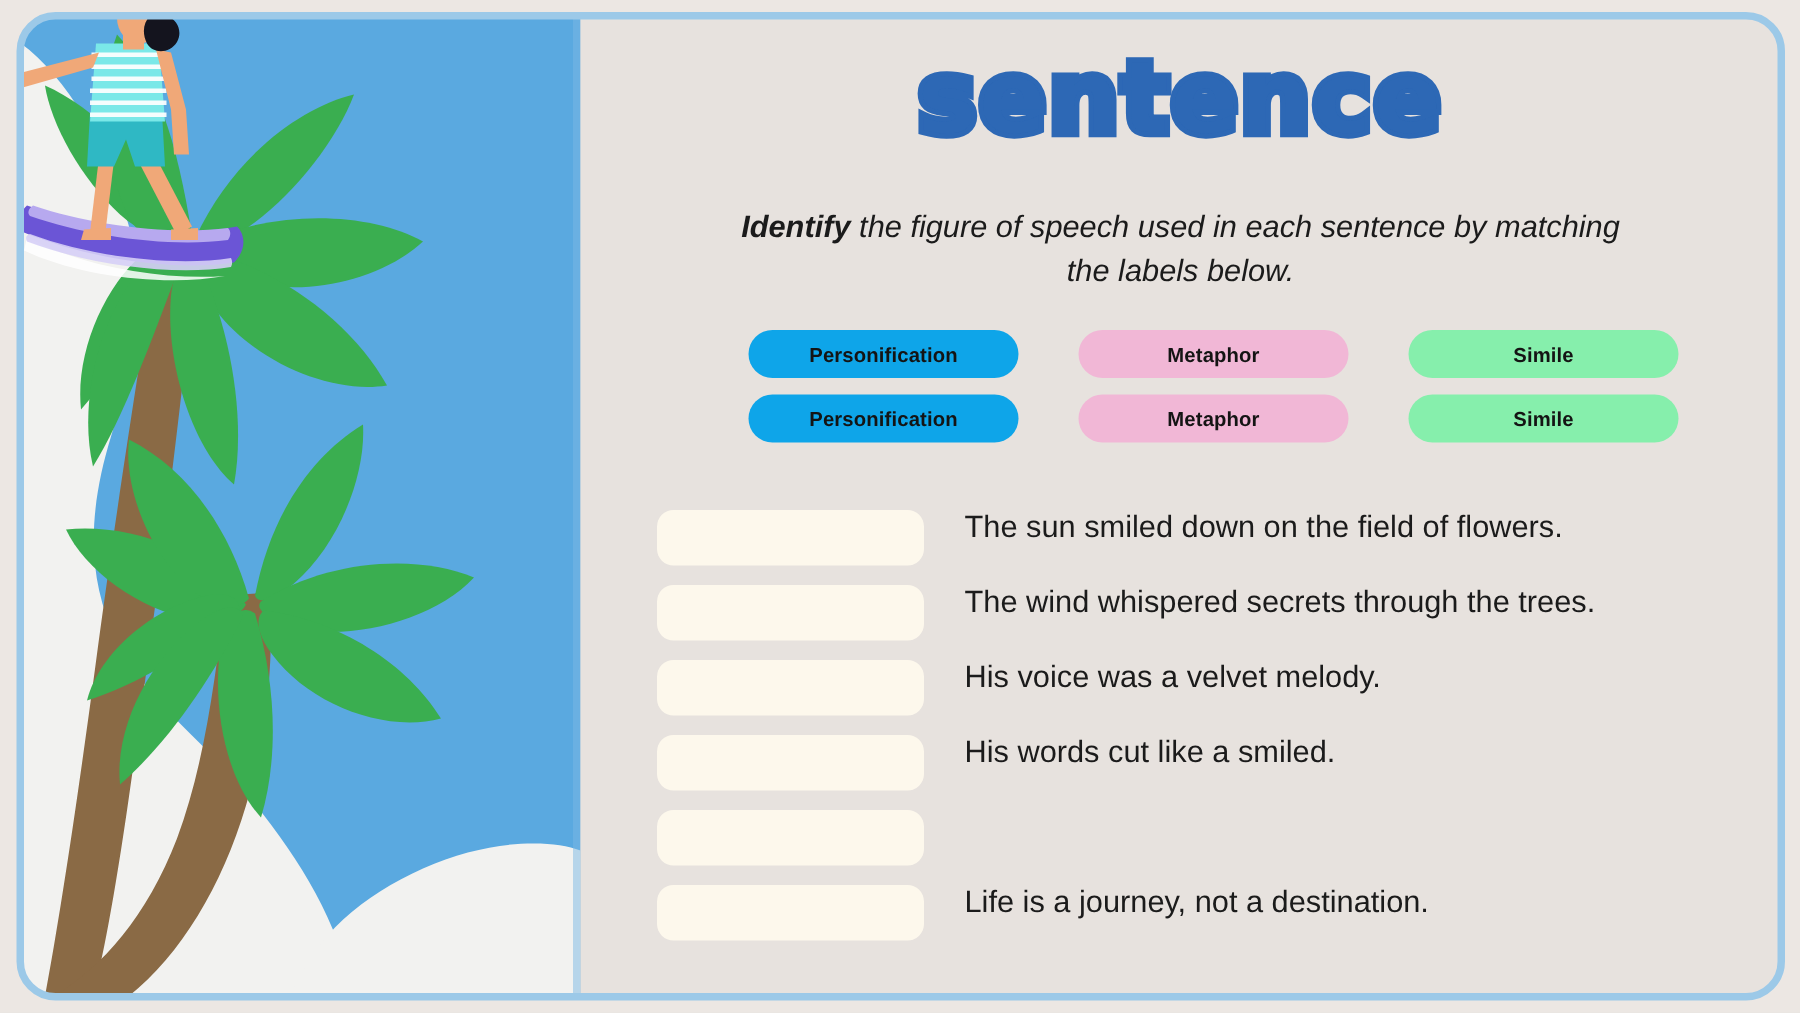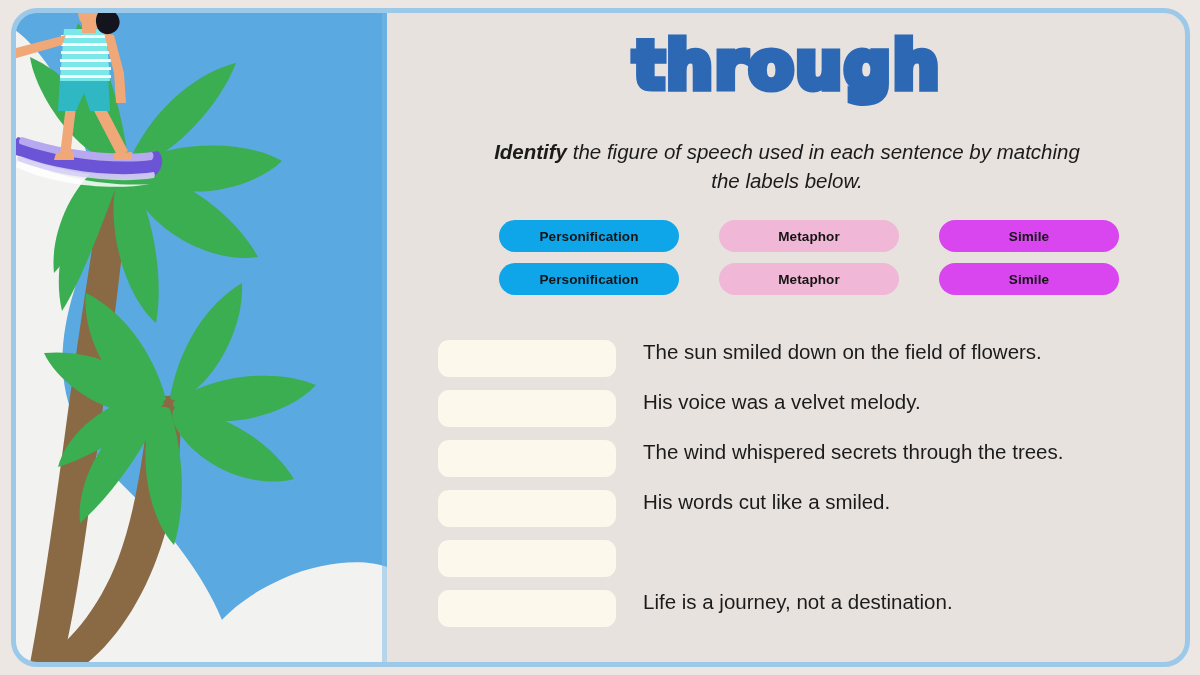--- a/index.html
+++ b/index.html
@@ -100,21 +100,21 @@
     width:180px; height:32px;
     border-radius:16px;
     display:flex; align-items:center; justify-content:center;
     font-size:13.5px;
     font-weight:700;
     color:#141414;
     letter-spacing:0.1px;
   }
   .pill.personification { background:#0ea5e9; }
   .pill.metaphor        { background:#f1b7d6; }
-  .pill.simile          { background:#d946ef; }
+  .pill.simile          { background:#86efac; }
 
   
   #sentences {
     position:absolute;
     left:51px; top:329px;
     width:745px;
   }
   .srow {
     display:flex;
     align-items:flex-start;
@@ -227,21 +227,21 @@
                    C 104,2 108,10 104,17 C 99,25 88,25 84,18
                    C 80,10 82,2 88,-2 C 80,-6 70,-5 62,-4 Z" fill="#14141e"></path>
         </g>
 
         <rect x="368" y="0" width="5" height="653" fill="#79b8e4" opacity="0.5"></rect>
       </svg>
     </div>
 
     <div id="panel">
 
-      <div id="title">through</div>
+      <div id="title">sentence</div>
 
       <div id="subtitle">
         <b>Identify</b><span> the figure of speech used in each sentence by matching the labels below.</span>
       </div>
 
       <div id="labels">
         <div class="pill-row">
           <div class="pill personification">Personification</div>
           <div class="pill metaphor">Metaphor</div>
           <div class="pill simile">Simile</div>
@@ -253,25 +253,25 @@
         </div>
       </div>
 
       <div id="sentences">
         <div class="srow">
           <div class="blank"></div>
           <div class="stext">The sun smiled down on the field of flowers.</div>
         </div>
         <div class="srow">
           <div class="blank"></div>
+          <div class="stext">The wind whispered secrets through the trees.</div>
+        </div>
+        <div class="srow">
+          <div class="blank"></div>
           <div class="stext">His voice was a velvet melody.</div>
-        </div>
-        <div class="srow">
-          <div class="blank"></div>
-          <div class="stext">The wind whispered secrets through the trees.</div>
         </div>
         <div class="srow">
           <div class="blank"></div>
           <div class="stext">His words cut like a smiled.</div>
         </div>
         <div class="srow">
           <div class="blank"></div>
         </div>
         <div class="srow">
           <div class="blank"></div>

